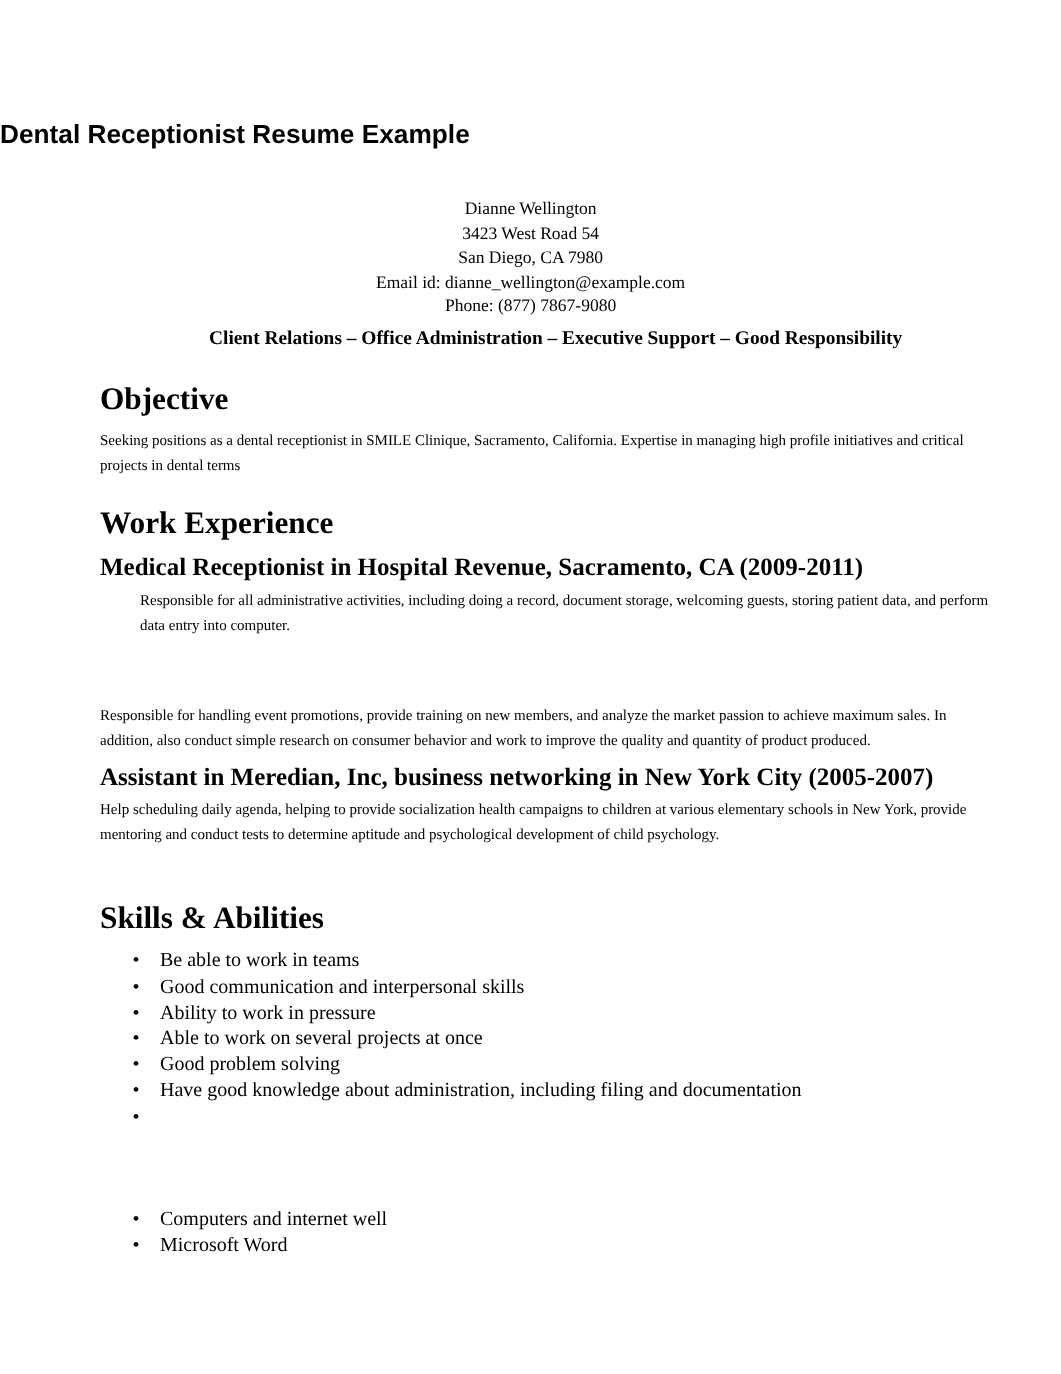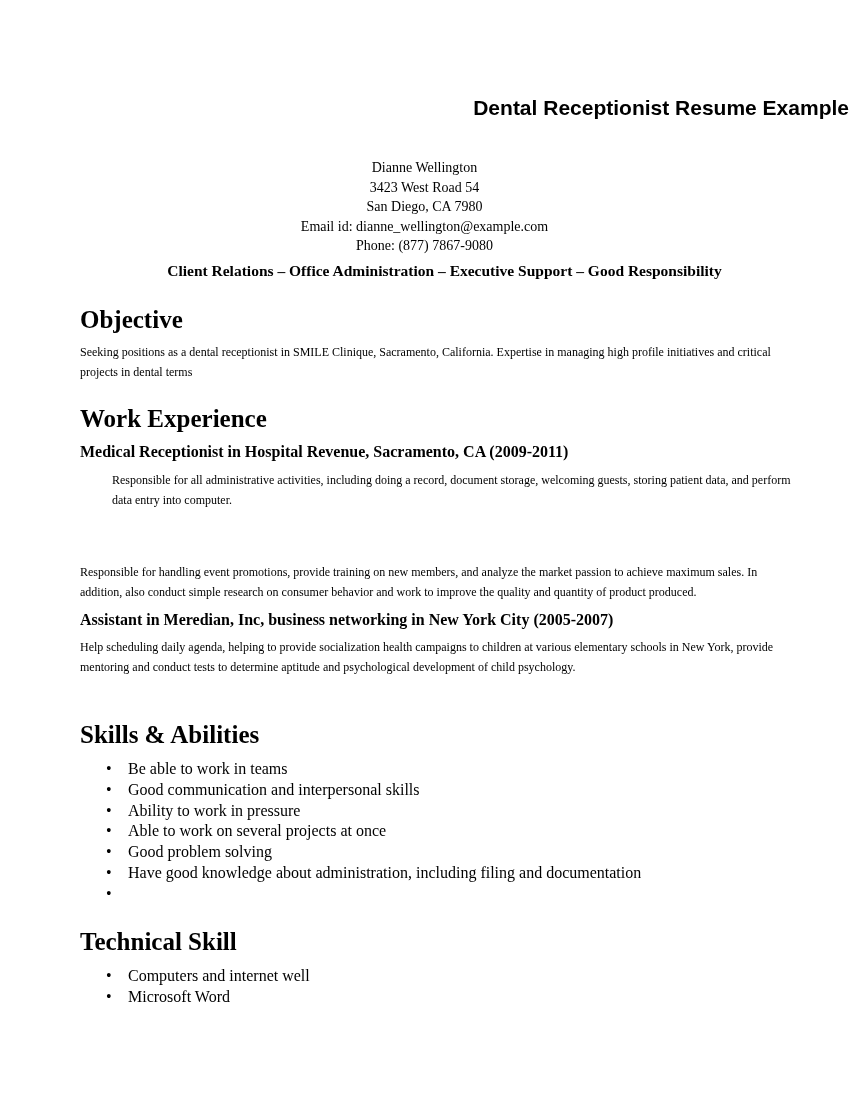--- a/index.html
+++ b/index.html
@@ -1,29 +1,29 @@
 <!DOCTYPE html>
 <html><head>
 <meta charset="utf-8">
 <style>
   html, body { margin:0; padding:0; background:#ffffff; }
   body { width:849px; height:1099px; position:relative; overflow:hidden; color:#000; }
   .page { position:absolute; left:0; top:0; width:849px; height:1099px; }
   .title {
-    position:absolute; left:0; width:849px; top:96px; text-align:right;
+    position:absolute; left:0; width:849px; top:96px; text-align:left;
     font-family:"Liberation Sans", sans-serif; font-weight:bold; font-size:21px;
   }
   .contact { position:absolute; left:0; width:849px; top:158px; text-align:center;
     font-family:"Liberation Serif", serif; font-size:14px; line-height:19.5px; }
   .contact div { white-space:nowrap; }
   .tagline { position:absolute; left:0; width:849px; top:262px; text-align:center;
     font-family:"Liberation Serif", serif; font-weight:bold; font-size:15.5px; white-space:nowrap;margin-left:20px; }
   .h1 { position:absolute; left:80px; font-family:"Liberation Serif", serif; font-weight:bold; font-size:25px; white-space:nowrap; }
   .para { position:absolute; left:80px; width:700px; font-family:"Liberation Serif", serif; font-size:12px; line-height:19.5px; }
-  .sub { position:absolute; left:80px; font-family:"Liberation Serif", serif; font-weight:bold; font-size:16px; white-space:nowrap; }
+  .sub { position:absolute; left:80px; font-family:"Liberation Serif", serif; font-weight:bold; font-size:20px; white-space:nowrap; }
   ul.bullets { position:absolute; left:0; margin:0; padding:0; list-style:none;
     font-family:"Liberation Serif", serif; font-size:16px; line-height:20.8px; }
   ul.bullets li { position:relative; padding-left:128px; white-space:nowrap; }
   ul.bullets li .dot { position:absolute; left:106px; top:0; }
 </style>
 </head>
 <body>
 
 <div class="page">
 
@@ -56,19 +56,18 @@
   <ul class="bullets" style="top:759px;">
     <li><span class="dot">•</span><span>Be able to work in teams</span></li>
     <li><span class="dot">•</span><span>Good communication and interpersonal skills</span></li>
     <li><span class="dot">•</span><span>Ability to work in pressure</span></li>
     <li><span class="dot">•</span><span>Able to work on several projects at once</span></li>
     <li><span class="dot">•</span><span>Good problem solving</span></li>
     <li><span class="dot">•</span><span>Have good knowledge about administration, including filing and documentation</span></li>
     <li><span class="dot">•</span></li>
   </ul>
 
-  <div class="h1" style="top:928px;">Technical Skill</div>
   <ul class="bullets" style="top:966px;">
     <li><span class="dot">•</span><span>Computers and internet well</span></li>
     <li><span class="dot">•</span><span>Microsoft Word</span></li>
   </ul>
 
 </div>
 
 </body></html>

